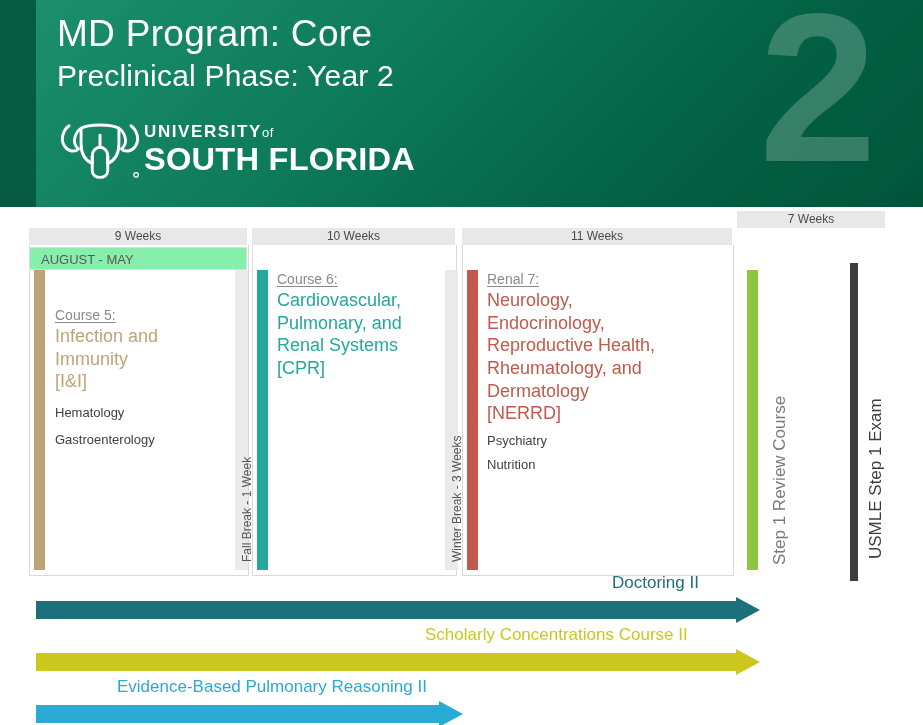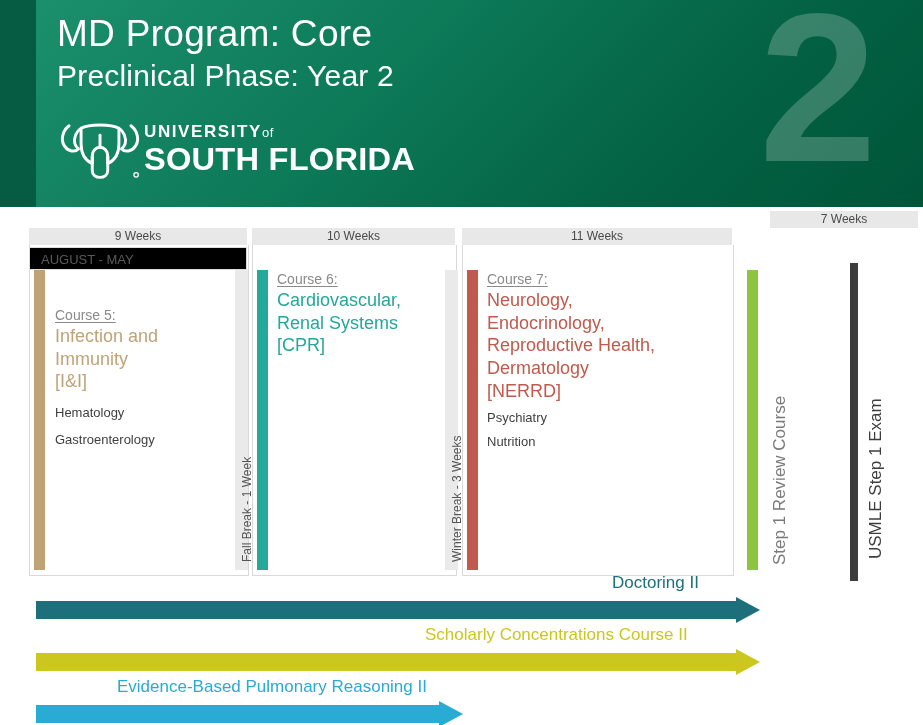--- a/index.html
+++ b/index.html
@@ -66,21 +66,21 @@
     line-height:17px;
   }
 
   .panel{
     position:absolute;background:#ffffff;
     border:1px solid #d9d9d9;border-top:none;
   }
 
   .month-box{
     position:absolute;left:29px;top:40px;width:218px;height:23px;
-    background:#000000;border:1px solid #dcdcdc;
+    background:#86efac;border:1px solid #dcdcdc;
     color:#5a5a5a;font-size:13px;line-height:23px;padding-left:11px;
     box-sizing:border-box;
   }
 
   .course-bar{position:absolute;width:11px;border-radius:0;}
 
   .course-text{position:absolute;}
   .course-label{
     font-size:14px;color:#8a8a8a;text-decoration:underline;
     text-underline-offset:2px;margin-bottom:2px;
@@ -132,21 +132,21 @@
       <div id="wm-line2">SOUTH FLORIDA</div>
     </div>
   </div>
 </div>
 
 <div id="timeline">
 
   <div class="week-header" style="left:29px;top:21px;width:218px;">9 Weeks</div>
   <div class="week-header" style="left:252px;top:21px;width:203px;">10 Weeks</div>
   <div class="week-header" style="left:462px;top:21px;width:270px;">11 Weeks</div>
-  <div class="week-header" style="left:737px;top:4px;width:148px;margin-left:33px;">7 Weeks</div>
+  <div class="week-header" style="left:737px;top:4px;width:148px;">7 Weeks</div>
 
   <div class="panel" style="left:29px;top:38px;width:218px;height:330px;"></div>
   <div class="panel" style="left:252px;top:38px;width:203px;height:330px;"></div>
   <div class="panel" style="left:462px;top:38px;width:270px;height:330px;"></div>
   <div class="panel" style="left:737px;top:38px;width:160px;height:330px;border:none;"></div>
 
   <div class="month-box">AUGUST - MAY</div>
 
   <div class="course-bar" style="left:34px;top:63px;height:300px;background:#bfa377;"></div>
   <div class="course-text" style="left:55px;top:64px;width:185px;margin-top:36px;">
@@ -161,35 +161,37 @@
   </div>
 
   <div class="break-strip" style="left:235px;top:63px;width:13px;height:300px;"></div>
   <div class="break-label" style="left:240px;top:355px;">Fall Break - 1 Week</div>
 
   <div class="course-bar" style="left:257px;top:63px;height:300px;background:#23a89b;"></div>
   <div class="course-text" style="left:277px;top:64px;width:175px;">
     <div class="course-label">Course 6:</div>
     <div class="course-title" style="color:#23a89b;">
       <div>Cardiovascular,</div>
+      <div>Pulmonary, and</div>
       <div>Renal Systems</div>
       <div>[CPR]</div>
     </div>
   </div>
 
   <div class="break-strip" style="left:445px;top:63px;width:13px;height:300px;"></div>
   <div class="break-label" style="left:450px;top:355px;">Winter Break - 3 Weeks</div>
 
   <div class="course-bar" style="left:467px;top:63px;height:300px;background:#c05a4c;"></div>
   <div class="course-text" style="left:487px;top:64px;width:240px;">
-    <div class="course-label">Course 7:</div>
+    <div class="course-label">Renal 7:</div>
     <div class="course-title" style="color:#c05a4c;">
       <div>Neurology,</div>
       <div>Endocrinology,</div>
       <div>Reproductive Health,</div>
+      <div>Rheumatology, and</div>
       <div>Dermatology</div>
       <div>[NERRD]</div>
     </div>
     <div class="course-sub" style="margin-top:8px;">Psychiatry</div>
     <div class="course-sub" style="">Nutrition</div>
   </div>
 
   <div class="course-bar" style="left:747px;top:63px;height:300px;background:#8cc63f;"></div>
   <div class="vlabel" style="left:770px;top:358px;color:#7a7a7a;">Step 1 Review Course</div>
 

